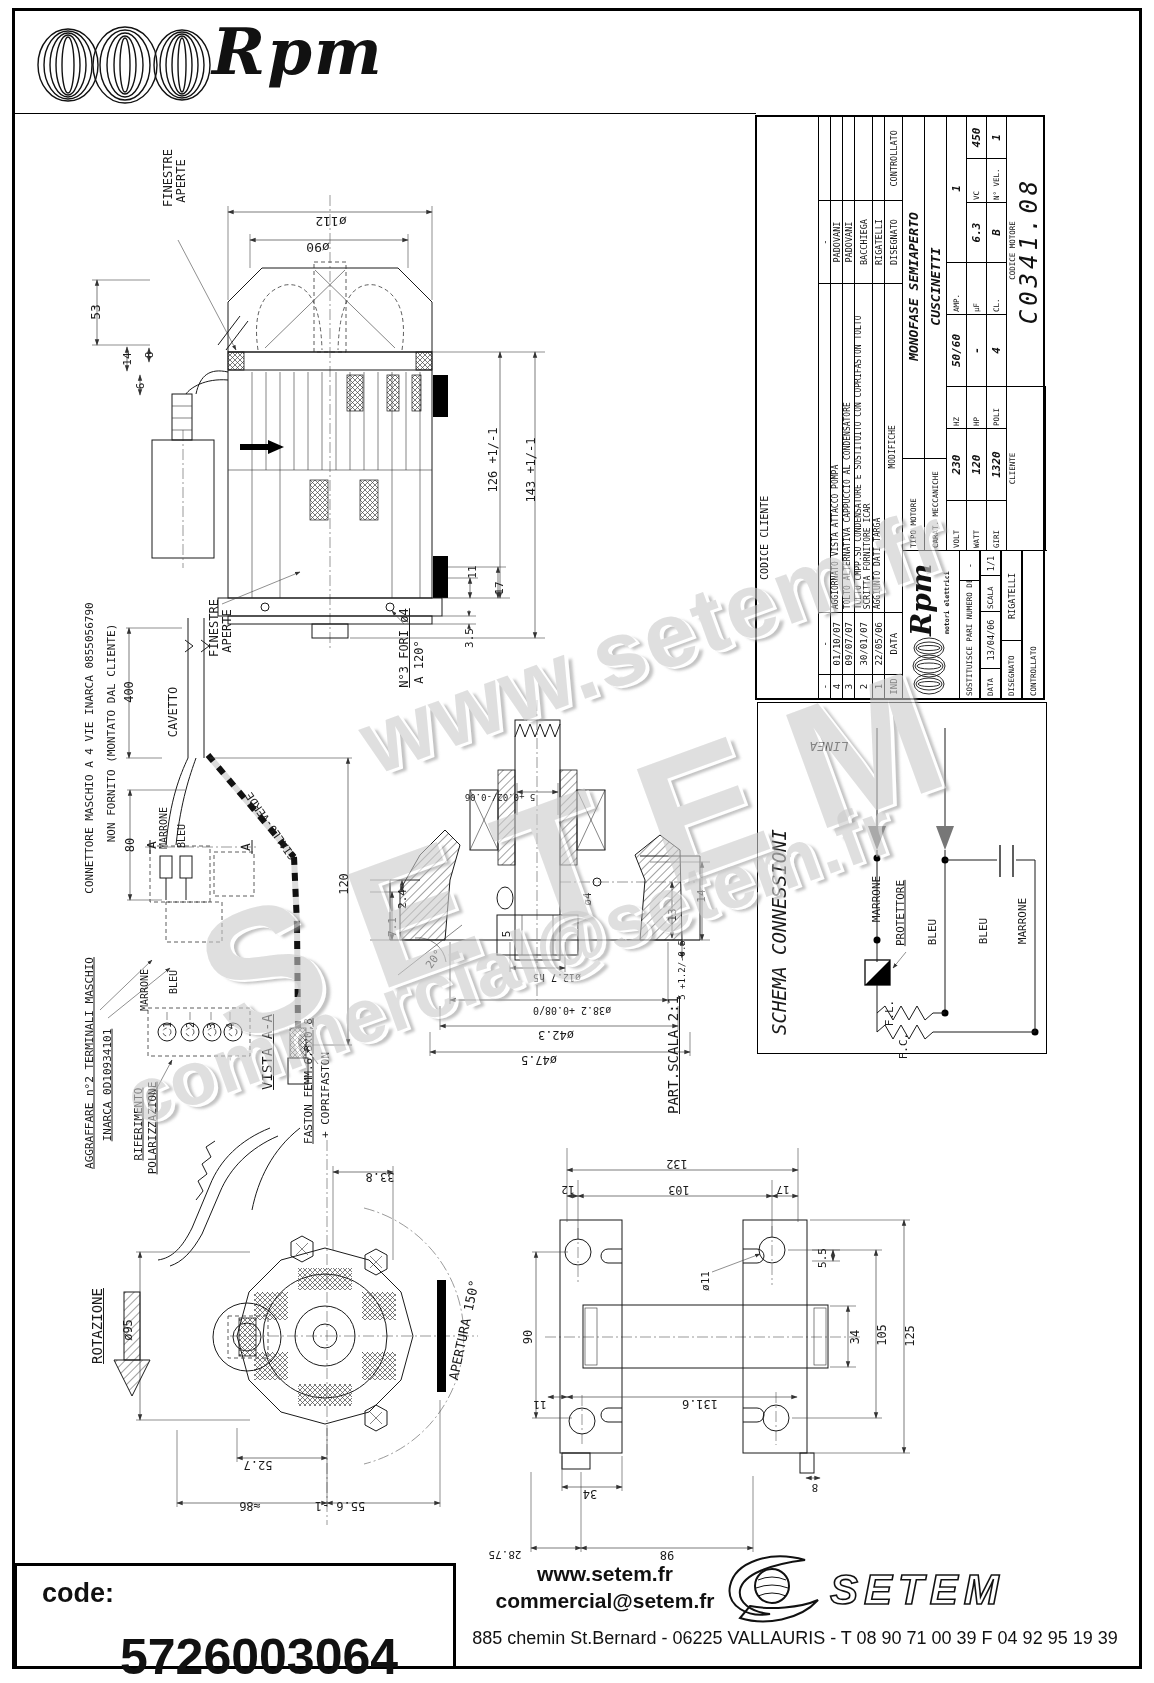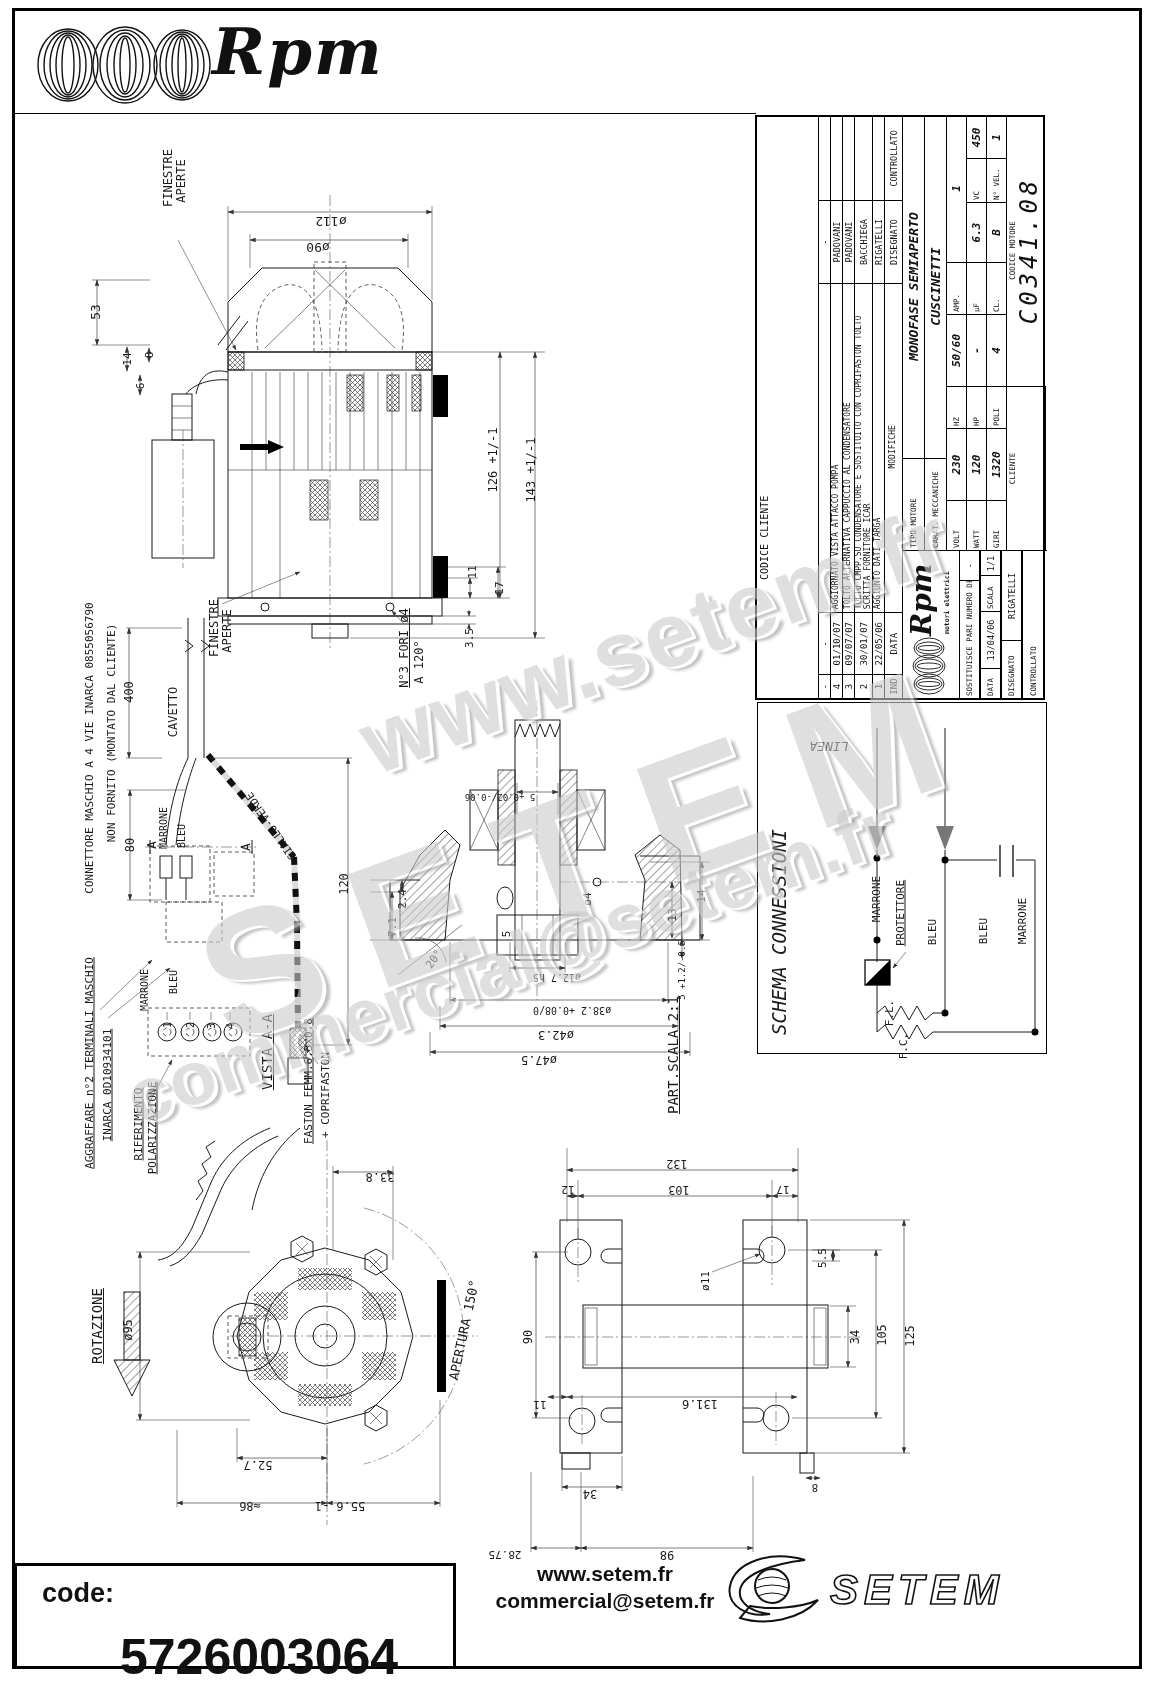--- a/index.html
+++ b/index.html
@@ -573,20 +573,21 @@
     </div>
   </div>
 
   <div class="abs" id="schema-box"></div>
 
   <div class="abs" id="code-box"></div>
   <div class="abs" id="code-label">code:</div>
   <div class="abs" id="code-value">5726003064</div>
   <div class="abs" id="site">www.setem.fr</div>
   <div class="abs" id="email">commercial@setem.fr</div>
+  <div class="abs" id="address">885 chemin St.Bernard  -  06225 VALLAURIS  -  T 08 90 71 00 39   F 04 92 95 19 39</div>
   <svg class="abs" id="setem-logo" width="420" height="90" viewBox="0 0 420 90">
     <g>
       <path d="M95,12 C60,2 25,14 20,38 C16,58 38,70 60,66 C40,64 28,54 30,42 C33,26 62,16 95,12 Z" fill="none" stroke="#111" stroke-width="2"></path>
       <circle cx="62" cy="38" r="17" fill="none" stroke="#111" stroke-width="2"></circle>
       <path d="M48,32 q14,-6 28,0 M46,40 q16,-6 32,0 M48,48 q14,-6 28,0" stroke="#111" stroke-width="1" fill="none"></path>
       <path d="M30,70 C55,78 90,72 108,52 C90,60 60,62 40,58 Z" fill="none" stroke="#111" stroke-width="2"></path>
     </g>
     <text x="120" y="56" font-family="Liberation Sans, sans-serif" font-style="italic" font-weight="bold" font-size="42" letter-spacing="6" fill="#ffffff" stroke="#111" stroke-width="1.6">SETEM</text>
   </svg>
 

